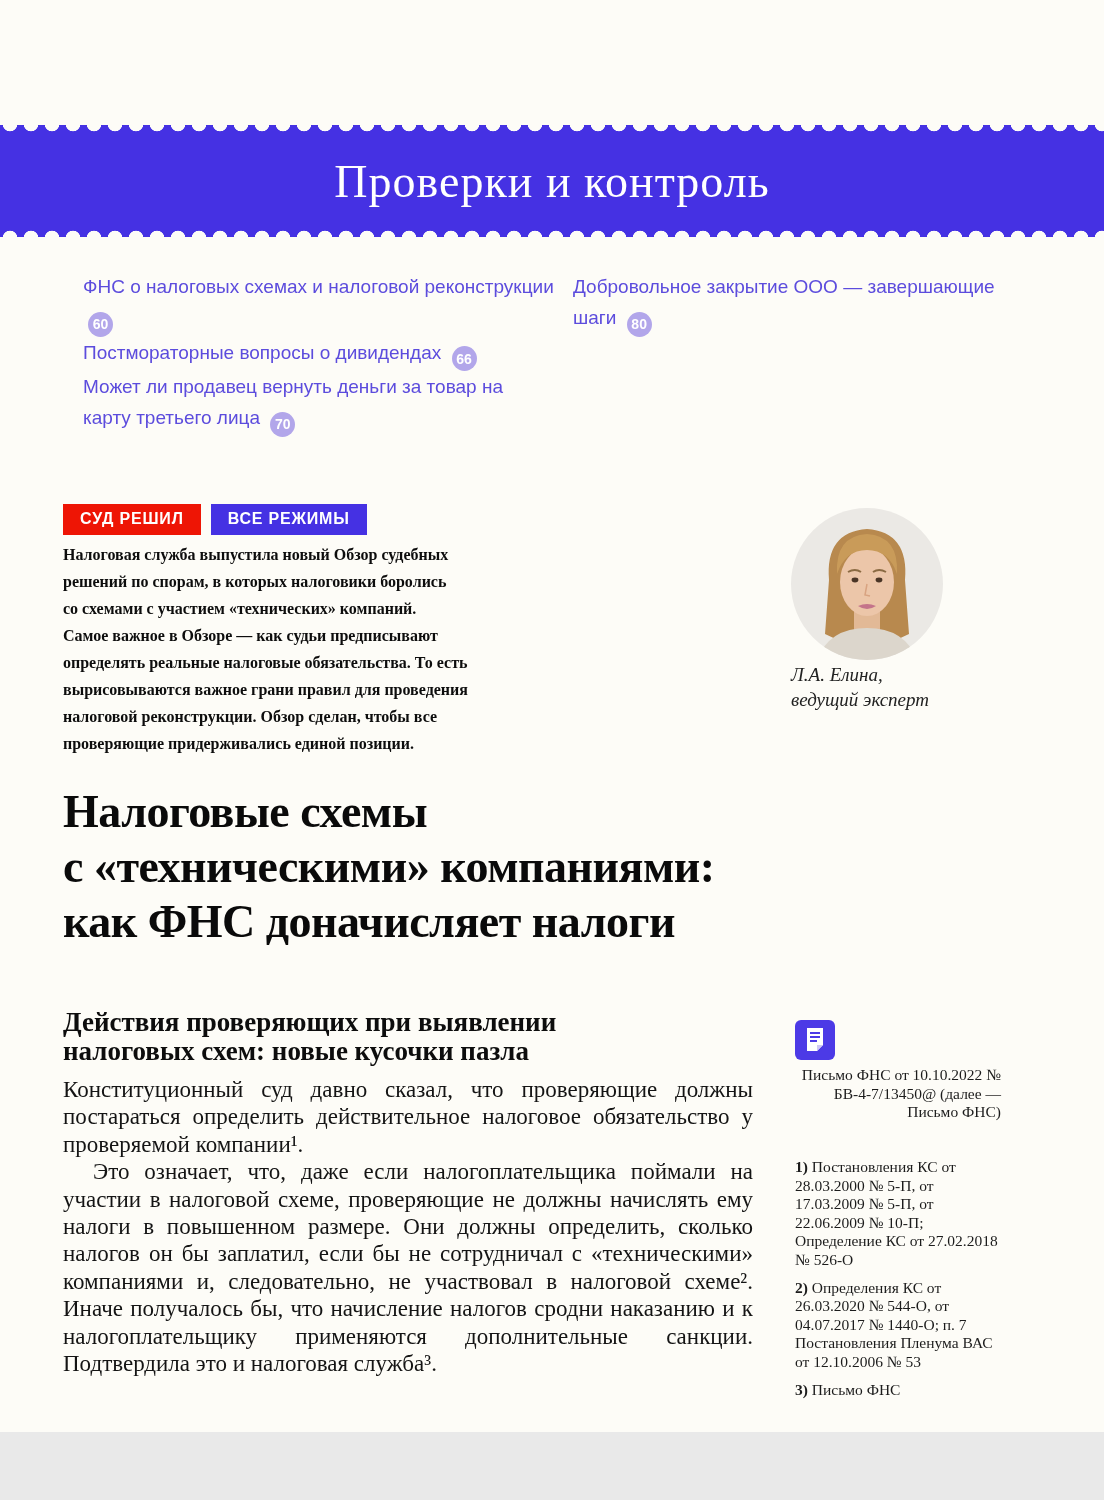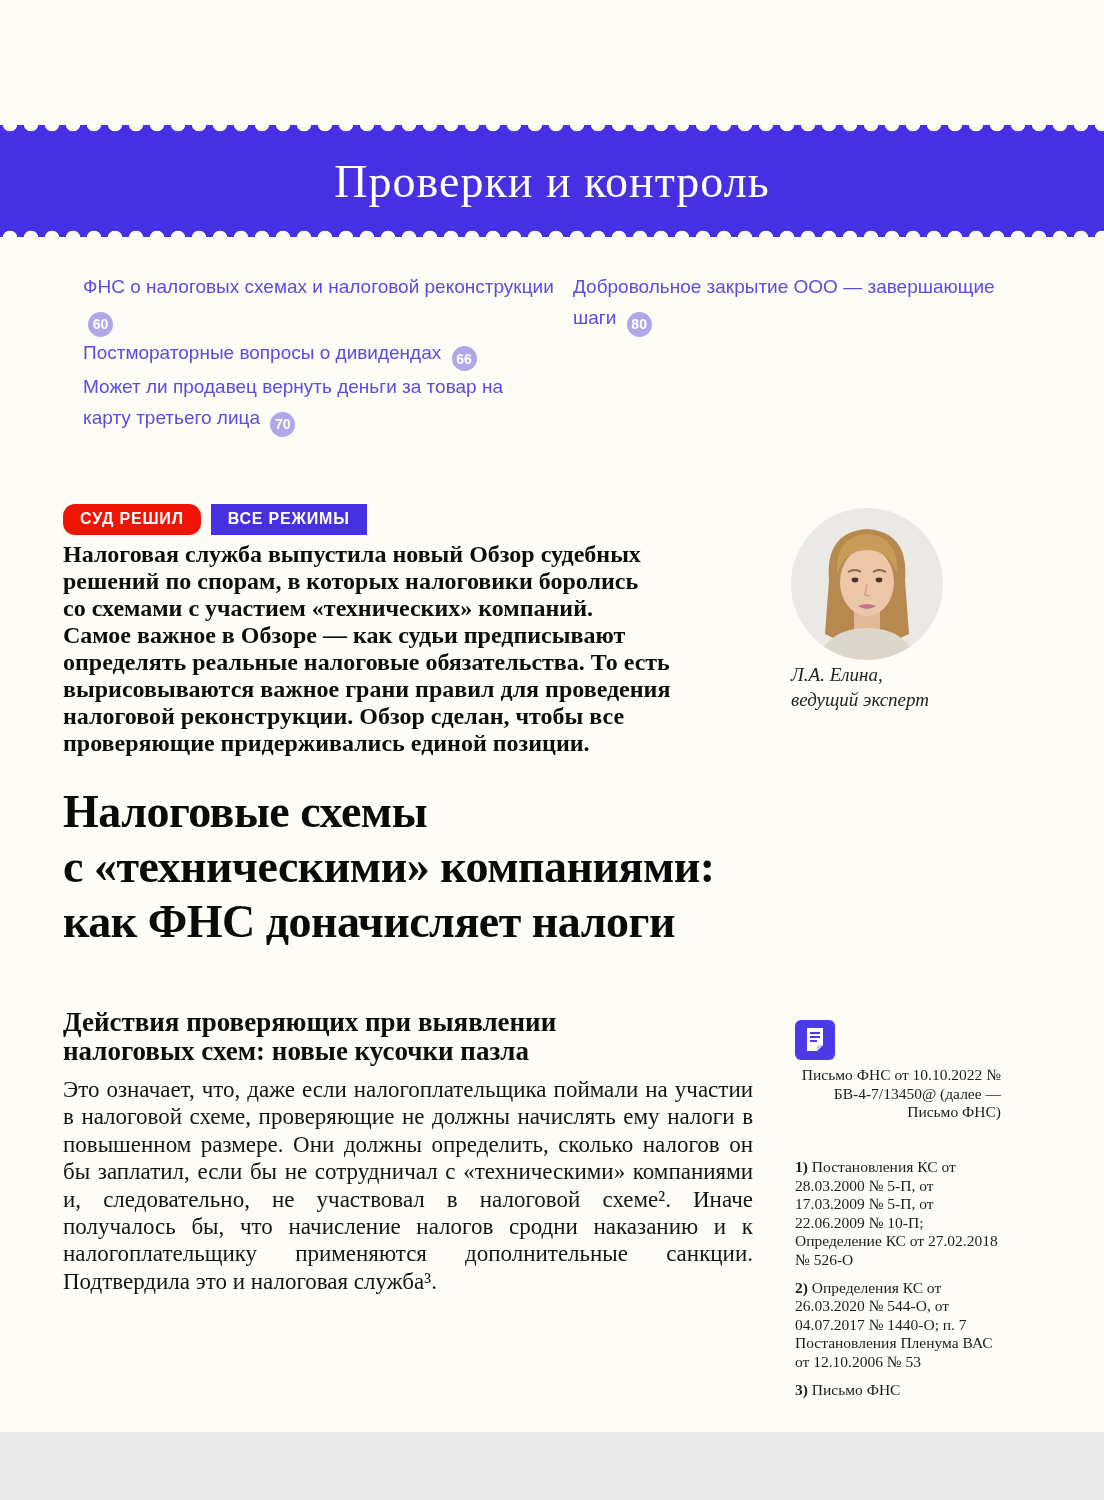--- a/index.html
+++ b/index.html
@@ -38,26 +38,26 @@
     color:#fff; font-size:14px; font-weight:700; margin-left:5px;
     vertical-align:-5px; line-height:1;
   }
 
   
   .badge-row { position:absolute; left:63px; top:504px; display:flex; gap:10px; }
   .badge {
     color:#fff; font-family:"Liberation Sans", sans-serif; font-weight:700;
     font-size:16px; letter-spacing:.8px; padding:6px 17px 7px;
   }
-  .badge-red  { background:#ee1505;border-radius:12px; }
+  .badge-red  { background:#ee1505; }
   .badge-blue { background:#4531e3; }
 
   
   .lead { position:absolute; left:63px; top:541px; width:700px;
-          font-weight:700; font-size:24px; line-height:27px; color:#0d0d0d; }
+          font-weight:700; font-size:16px; line-height:27px; color:#0d0d0d; }
 
   
   .photo { position:absolute; left:791px; top:508px; width:152px; height:152px; }
   .author-caption { position:absolute; left:791px; top:662px;
                     font-style:italic; font-size:19px; line-height:25px; color:#222; }
 
   
   .article-title { position:absolute; left:63px; top:784px;
                    font-weight:700; font-size:46px; line-height:55px;
                    letter-spacing:-0.5px; color:#0a0a0a; }
@@ -162,20 +162,21 @@
     <div>с «техническими» компаниями:</div>
     <div>как ФНС доначисляет налоги</div>
   </h2>
 
   <h3 class="section-heading">
     <div>Действия проверяющих при выявлении</div>
     <div>налоговых схем: новые кусочки пазла</div>
   </h3>
 
   <div class="body-copy">
+    <p>Конституционный суд давно сказал, что проверяющие должны постараться определить действительное налоговое обязательство у проверяемой компании¹.</p>
     <p>Это означает, что, даже если налогоплательщика поймали на участии в налоговой схеме, проверяющие не должны начислять ему налоги в повышенном размере. Они должны определить, сколько налогов он бы заплатил, если бы не сотрудничал с «техническими» компаниями и, следовательно, не участвовал в налоговой схеме². Иначе получалось бы, что начисление налогов сродни наказанию и к налогоплательщику применяются дополнительные санкции. Подтвердила это и налоговая служба³.</p>
   </div>
 
   <aside class="sidebar-ref">
     <svg class="doc-icon" viewBox="0 0 40 40">
       <rect x="0" y="0" width="40" height="40" rx="6" fill="#4c3ae6"></rect>
       <path d="M12 8 h16 v17 l-6 6 h-10 z" fill="#ffffff"></path>
       <line x1="15" y1="13" x2="25" y2="13" stroke="#4c3ae6" stroke-width="2"></line>
       <line x1="15" y1="17" x2="25" y2="17" stroke="#4c3ae6" stroke-width="2"></line>
       <line x1="15" y1="21" x2="22" y2="21" stroke="#4c3ae6" stroke-width="2"></line>

